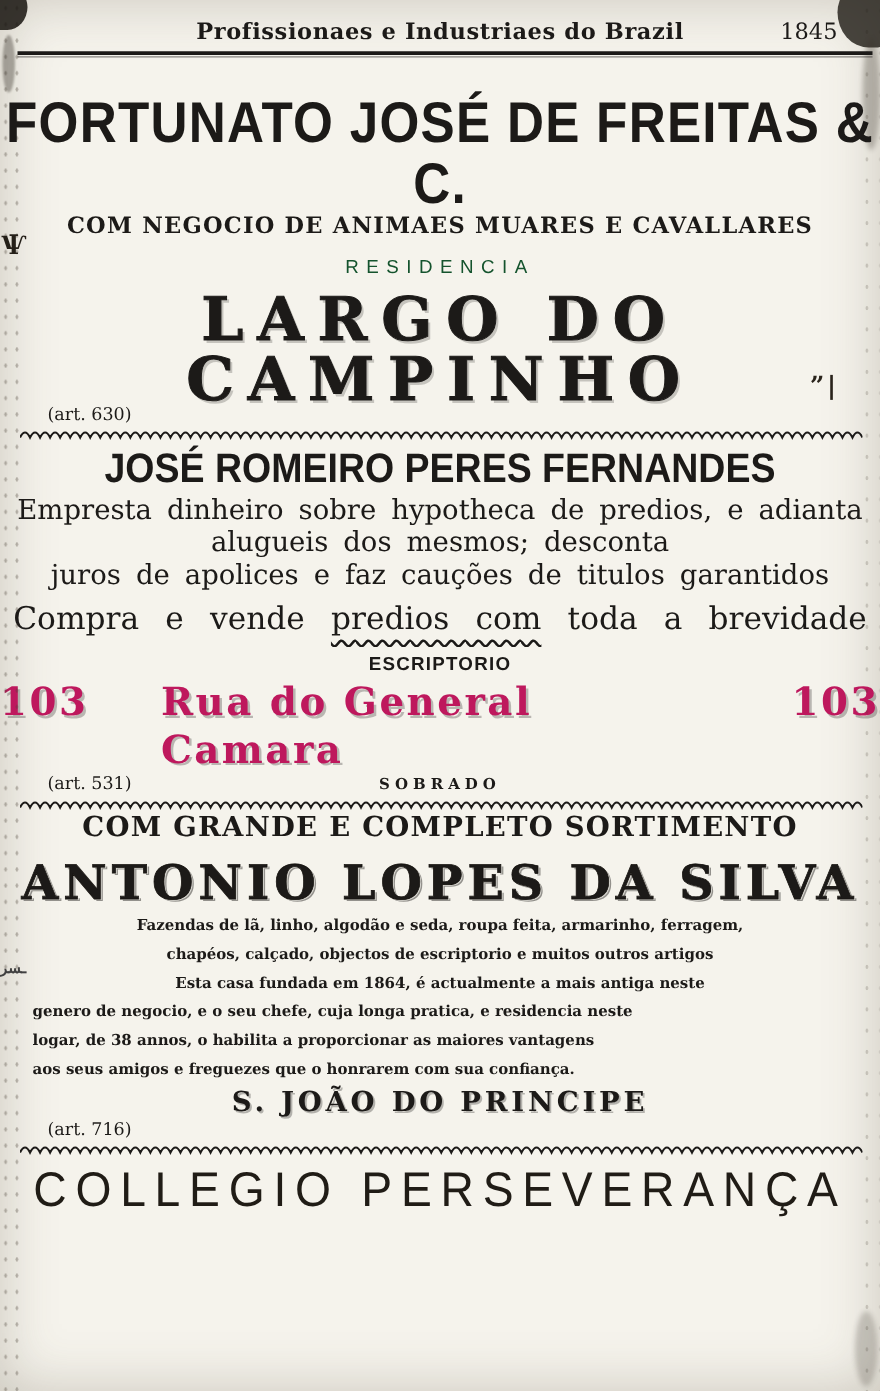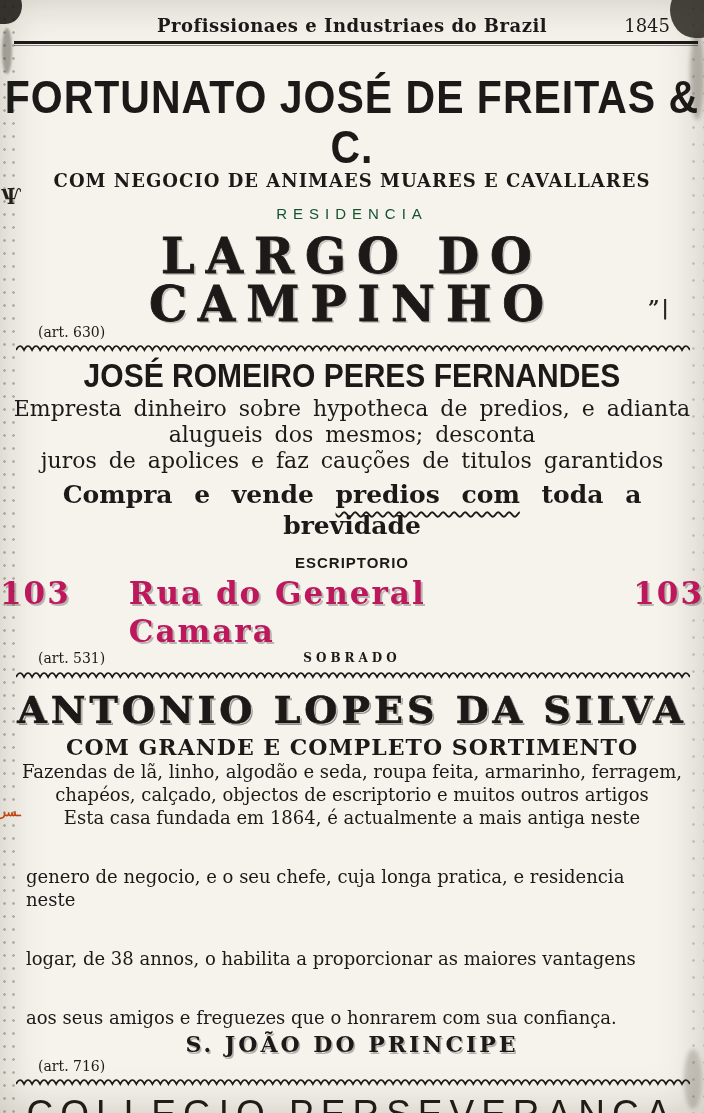--- a/index.html
+++ b/index.html
@@ -20,21 +20,21 @@
   }
   .edge-noise.left { left:0; }
   .edge-noise.right { right:0; opacity:.22; background-size:11px 17px; }
   .smudge { position:absolute; pointer-events:none; }
   .smudge.tl { left:-8px; top:-10px; width:30px; height:34px; background:#17140f; border-radius:0 60% 70% 40%; opacity:.85; }
   .smudge.tl2 { left:2px; top:28px; width:10px; height:46px; background:#2a241c; border-radius:50%; opacity:.35; filter:blur(1px); }
   .smudge.tr { right:-12px; top:-14px; width:46px; height:52px; background:#1d1913; border-radius:55% 0 40% 65%; opacity:.8; }
   .smudge.tr2 { right:0; top:30px; width:14px; height:90px; background:#3a332a; border-radius:50%; opacity:.3; filter:blur(2px); }
   .smudge.br { right:2px; bottom:4px; width:18px; height:60px; background:#3a332a; border-radius:50%; opacity:.22; filter:blur(2px); }
   .artifact-w { position:absolute; left:1px; top:186px; font:700 18px "DejaVu Serif",serif; color:#241f18; transform:scaleY(1.2); }
-  .artifact-scribble { position:absolute; left:0px; top:805px; font:700 12px "DejaVu Serif",serif; color:#c2410c; letter-spacing:-1px; }
+  .artifact-scribble { position:absolute; left:0px; top:767px; font:700 12px "DejaVu Serif",serif; color:#404040; letter-spacing:-1px; }
   .artifact-quote { position:absolute; left:648px; top:296px; font:700 20px "DejaVu Serif",serif; color:#2a241c; letter-spacing:2px; }
 
   
   .hdr { position:relative; padding-top:15px; height:60px; }
   .hdr-title { position:absolute; left:0; right:0; text-align:center; font-weight:700; font-size:18px; letter-spacing:.5px; }
   .hdr-page { position:absolute; right:34px; top:15px; font-weight:400; font-size:18px; }
   .hdr-rule { position:absolute; left:14px; right:6px; top:41px; border-top:3px solid #1c1a18; }
   .hdr-rule:after { content:""; position:absolute; left:0; right:0; top:1px; border-top:1px solid rgba(28,26,24,.5); }
 
   .center { text-align:center; }
@@ -43,33 +43,33 @@
   
   .t-fortunato { margin-top:13px; font-family:"Liberation Sans",sans-serif; font-weight:700;
     font-size:41px; line-height:44px; letter-spacing:1px; transform:scaleY(1.12); transform-origin:top; }
   .t-sub-caps { margin-top:9px; font-weight:700; font-size:18px; line-height:22px; letter-spacing:1px; }
   .t-spaced-sans { margin-top:13px; font-family:"Liberation Sans",sans-serif; font-size:15px; line-height:18px; letter-spacing:6px; color:#14532d; }
   .t-ornate-big { margin-top:9px; font-weight:700; font-size:48px; line-height:48px; letter-spacing:11px;
     -webkit-text-stroke:.8px #1c1a18; text-shadow:2px 2px 0 rgba(28,26,24,.22); }
   .wavy-divider { margin:3px 14px 0 16px; height:9px; }
   .t-romeiro { margin-top:5px; font-family:"Liberation Sans",sans-serif; font-weight:700; font-size:30px; line-height:33px; transform:scaleY(1.1); transform-origin:top; }
   .body-big { font-size:22px; line-height:26px; font-weight:500; word-spacing:5px; }
-  .t-highlight { margin-top:5px; font-size:25px; line-height:31px; font-weight:700; word-spacing:13px; }
+  .t-highlight { margin-top:5px; font-size:25px; line-height:31px; font-weight:400; word-spacing:13px; }
   .u-wavy { text-decoration:underline; text-decoration-style:wavy; text-decoration-thickness:1.5px; text-underline-offset:8px; }
   .t-escriptorio { margin-top:13px; font-family:"Liberation Sans",sans-serif; font-weight:700; font-size:15px; line-height:18px; letter-spacing:1px; }
   .t-camara { margin-top:2px; font-weight:700; font-size:31px; line-height:38px; letter-spacing:2px;
     color:#be185d; text-shadow:2px 2px 0 rgba(28,26,24,.28); display:flex; justify-content:center; gap:58px; }
   .row-art-sobrado { position:relative; height:17px; }
   .t-sobrado { position:absolute; left:0; right:0; text-align:center; font-size:12px; letter-spacing:4px; font-weight:600; line-height:16px; }
   .t-lopes { margin-top:8px; font-weight:700; font-size:38px; line-height:46px; letter-spacing:4px;
     -webkit-text-stroke:.6px #14110d; text-shadow:1px 1px 0 rgba(245,243,236,.7), 2px 2px 0 rgba(28,26,24,.45); }
   .t-sortimento { margin-top:1px; font-weight:700; font-size:22px; line-height:26px; letter-spacing:1px; }
   .t-de { font-weight:700; font-size:13px; line-height:14px; }
-  .body-med { font-size:18px; line-height:23px; font-weight:400; }
-  .pad-side { padding:0 26px;margin-top:36px; }
+  .body-med { font-size:12px; line-height:23px; font-weight:700; }
+  .pad-side { padding:0 26px; }
   .t-principe { margin-top:3px; font-weight:700; font-size:22px; line-height:24px; letter-spacing:3px; text-shadow:1.5px 1.5px 0 rgba(28,26,24,.3); }
   .t-collegio { margin-top:7px; font-family:"Liberation Sans",sans-serif; font-weight:400; font-size:37px; line-height:40px; letter-spacing:7px; color:#201c16; transform:scaleY(1.05); transform-origin:top; }
   .mt2 { margin-top:2px; } .mt6 { margin-top:6px; }
   svg.wave { display:block; width:100%; height:9px; }
 </style>
 </head>
 <body>
 
 <div class="page">
 
@@ -122,22 +122,22 @@
     </div>
   </div>
 
   <div class="wavy-divider">
       <svg class="wave" viewBox="0 0 672 9" preserveAspectRatio="none">
         <path fill="none" stroke="#1c1a18" stroke-width="1.7" d="M0 7 q4 -8 8 0 q4 -8 8 0 q4 -8 8 0 q4 -8 8 0 q4 -8 8 0 q4 -8 8 0 q4 -8 8 0 q4 -8 8 0 q4 -8 8 0 q4 -8 8 0 q4 -8 8 0 q4 -8 8 0 q4 -8 8 0 q4 -8 8 0 q4 -8 8 0 q4 -8 8 0 q4 -8 8 0 q4 -8 8 0 q4 -8 8 0 q4 -8 8 0 q4 -8 8 0 q4 -8 8 0 q4 -8 8 0 q4 -8 8 0 q4 -8 8 0 q4 -8 8 0 q4 -8 8 0 q4 -8 8 0 q4 -8 8 0 q4 -8 8 0 q4 -8 8 0 q4 -8 8 0 q4 -8 8 0 q4 -8 8 0 q4 -8 8 0 q4 -8 8 0 q4 -8 8 0 q4 -8 8 0 q4 -8 8 0 q4 -8 8 0 q4 -8 8 0 q4 -8 8 0 q4 -8 8 0 q4 -8 8 0 q4 -8 8 0 q4 -8 8 0 q4 -8 8 0 q4 -8 8 0 q4 -8 8 0 q4 -8 8 0 q4 -8 8 0 q4 -8 8 0 q4 -8 8 0 q4 -8 8 0 q4 -8 8 0 q4 -8 8 0 q4 -8 8 0 q4 -8 8 0 q4 -8 8 0 q4 -8 8 0 q4 -8 8 0 q4 -8 8 0 q4 -8 8 0 q4 -8 8 0 q4 -8 8 0 q4 -8 8 0 q4 -8 8 0 q4 -8 8 0 q4 -8 8 0 q4 -8 8 0 q4 -8 8 0 q4 -8 8 0 q4 -8 8 0 q4 -8 8 0 q4 -8 8 0 q4 -8 8 0 q4 -8 8 0 q4 -8 8 0 q4 -8 8 0 q4 -8 8 0 q4 -8 8 0 q4 -8 8 0 q4 -8 8 0 q4 -8 8 0"></path>
       </svg>
     </div>
 
   <div>
+    <div class="center t-sortimento">COM GRANDE E COMPLETO SORTIMENTO</div>
     <div class="center t-lopes">ANTONIO LOPES DA SILVA</div>
-    <div class="center t-sortimento">COM GRANDE E COMPLETO SORTIMENTO</div>
     <div class="center body-med">Fazendas de lã, linho, algodão e seda, roupa feita, armarinho, ferragem,</div>
     <div class="center body-med">chapéos, calçado, objectos de escriptorio e muitos outros artigos</div>
     <div class="center body-med">Esta casa fundada em 1864, é actualmente a mais antiga neste</div>
     <div class="body-med pad-side">genero de negocio, e o seu chefe, cuja longa pratica, e residencia neste</div>
     <div class="body-med pad-side">logar, de 38 annos, o habilita a proporcionar as maiores vantagens</div>
     <div class="body-med pad-side">aos seus amigos e freguezes que o honrarem com sua confiança.</div>
     <div class="center t-principe">S. JOÃO DO PRINCIPE</div>
     <div class="artnote mt2">(art. 716)</div>
   </div>
 

